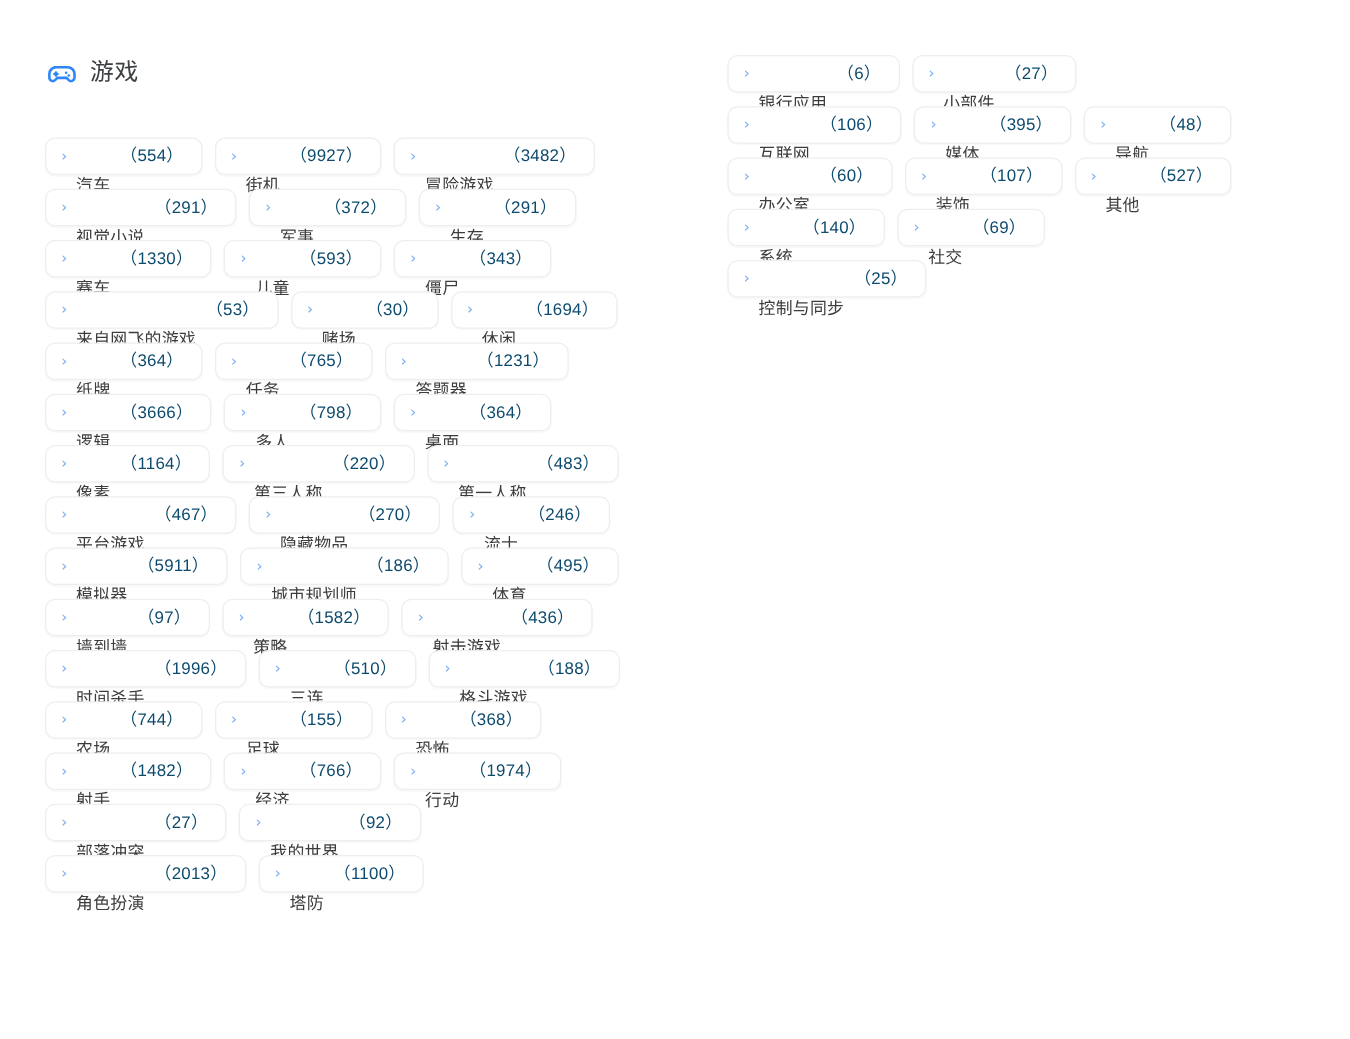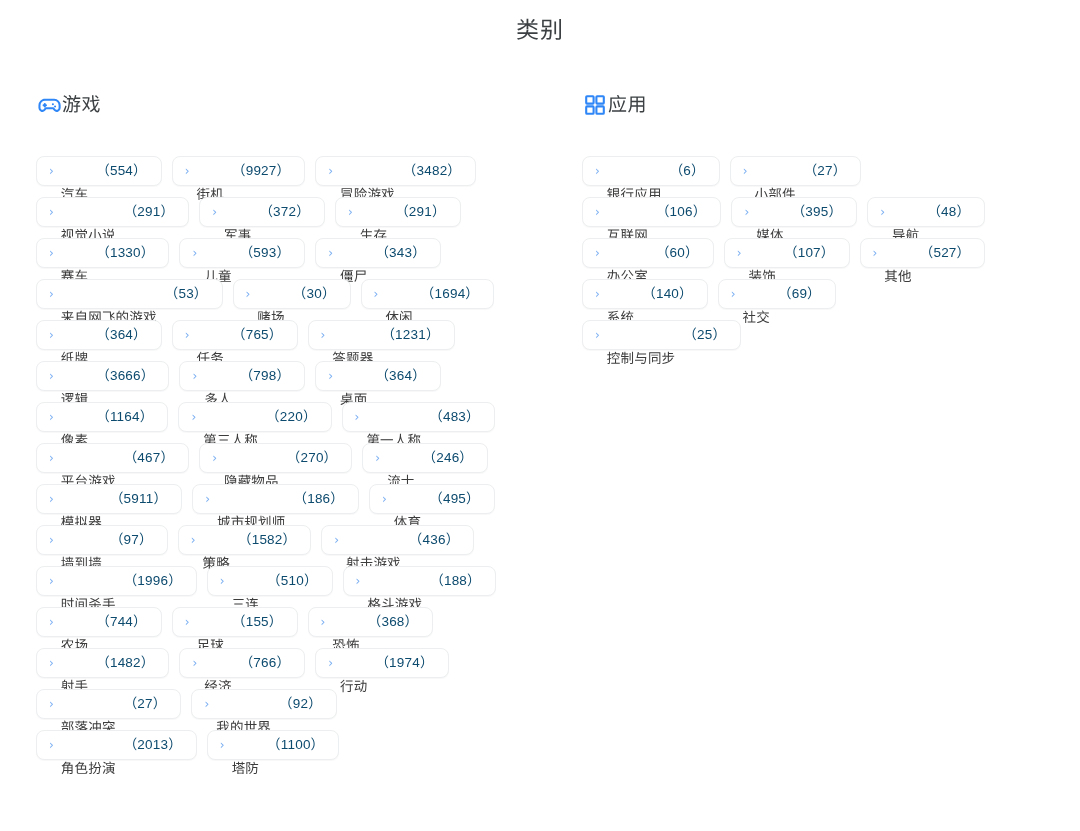--- a/index.html
+++ b/index.html
@@ -39,20 +39,21 @@
     margin-top: 44px;
   }
 
   .column { position: relative; }
   .column-games { width: 540px; padding-left: 36px; }
   .column-apps  { width: 540px; padding-left: 42px; }
 
   .section-header {
     display: flex;
     align-items: center;
+    gap: 10px;
     height: 30px;
     margin-bottom: 36px;
   }
   .section-icon {
     width: 26px;
     height: 26px;
     display: inline-flex;
     align-items: center;
     justify-content: center;
     flex: 0 0 auto;
@@ -105,21 +106,20 @@
     color: #0c4a6e;
     margin-left: 8px;
     letter-spacing: 0.2px;
   }
 </style>
 </head>
 <body>
 
 <div class="page">
 
-  <h1 class="page-title">类别</h1>
 
   <div class="columns">
 
     <div class="column column-games">
       <div class="section-header">
         <span class="section-icon">
           <svg width="26" height="26" viewBox="0 0 24 24" fill="none" stroke="#2f86f6" stroke-width="1.9" stroke-linecap="round" stroke-linejoin="round">
             <path d="M7.2 7.2h9.6a5 5 0 0 1 5 5v2.6a2.6 2.6 0 0 1-4.6 1.65l-1.15-1.4H8.95L7.8 16.45A2.6 2.6 0 0 1 3.2 14.8v-2.6a5 5 0 0 1 5-5Z"></path>
             <line x1="8.1" y1="11.1" x2="8.1" y2="13.3"></line>
             <line x1="7" y1="12.2" x2="9.2" y2="12.2"></line>
@@ -344,31 +344,20 @@
           </div>
         <div class="tag-pill">
             <span class="tag-chevron">›</span>
             <span class="tag-label">塔防</span>
             <span class="tag-count">（1100）</span>
           </div>
       </div>
     </div>
 
     <div class="column column-apps">
-      <div class="section-header">
-        <span class="section-icon">
-          <svg width="24" height="24" viewBox="0 0 24 24" fill="none" stroke="#2f86f6" stroke-width="2.1">
-            <rect x="3.2" y="3.2" width="7.4" height="7.4" rx="0.8"></rect>
-            <rect x="13.4" y="3.2" width="7.4" height="7.4" rx="0.8"></rect>
-            <rect x="3.2" y="13.4" width="7.4" height="7.4" rx="0.8"></rect>
-            <rect x="13.4" y="13.4" width="7.4" height="7.4" rx="0.8"></rect>
-          </svg>
-        </span>
-        <span class="section-title">应用</span>
-      </div>
 
       <div class="tag-list">
         <div class="tag-pill">
             <span class="tag-chevron">›</span>
             <span class="tag-label">银行应用</span>
             <span class="tag-count">（6）</span>
           </div>
         <div class="tag-pill">
             <span class="tag-chevron">›</span>
             <span class="tag-label">小部件</span>

